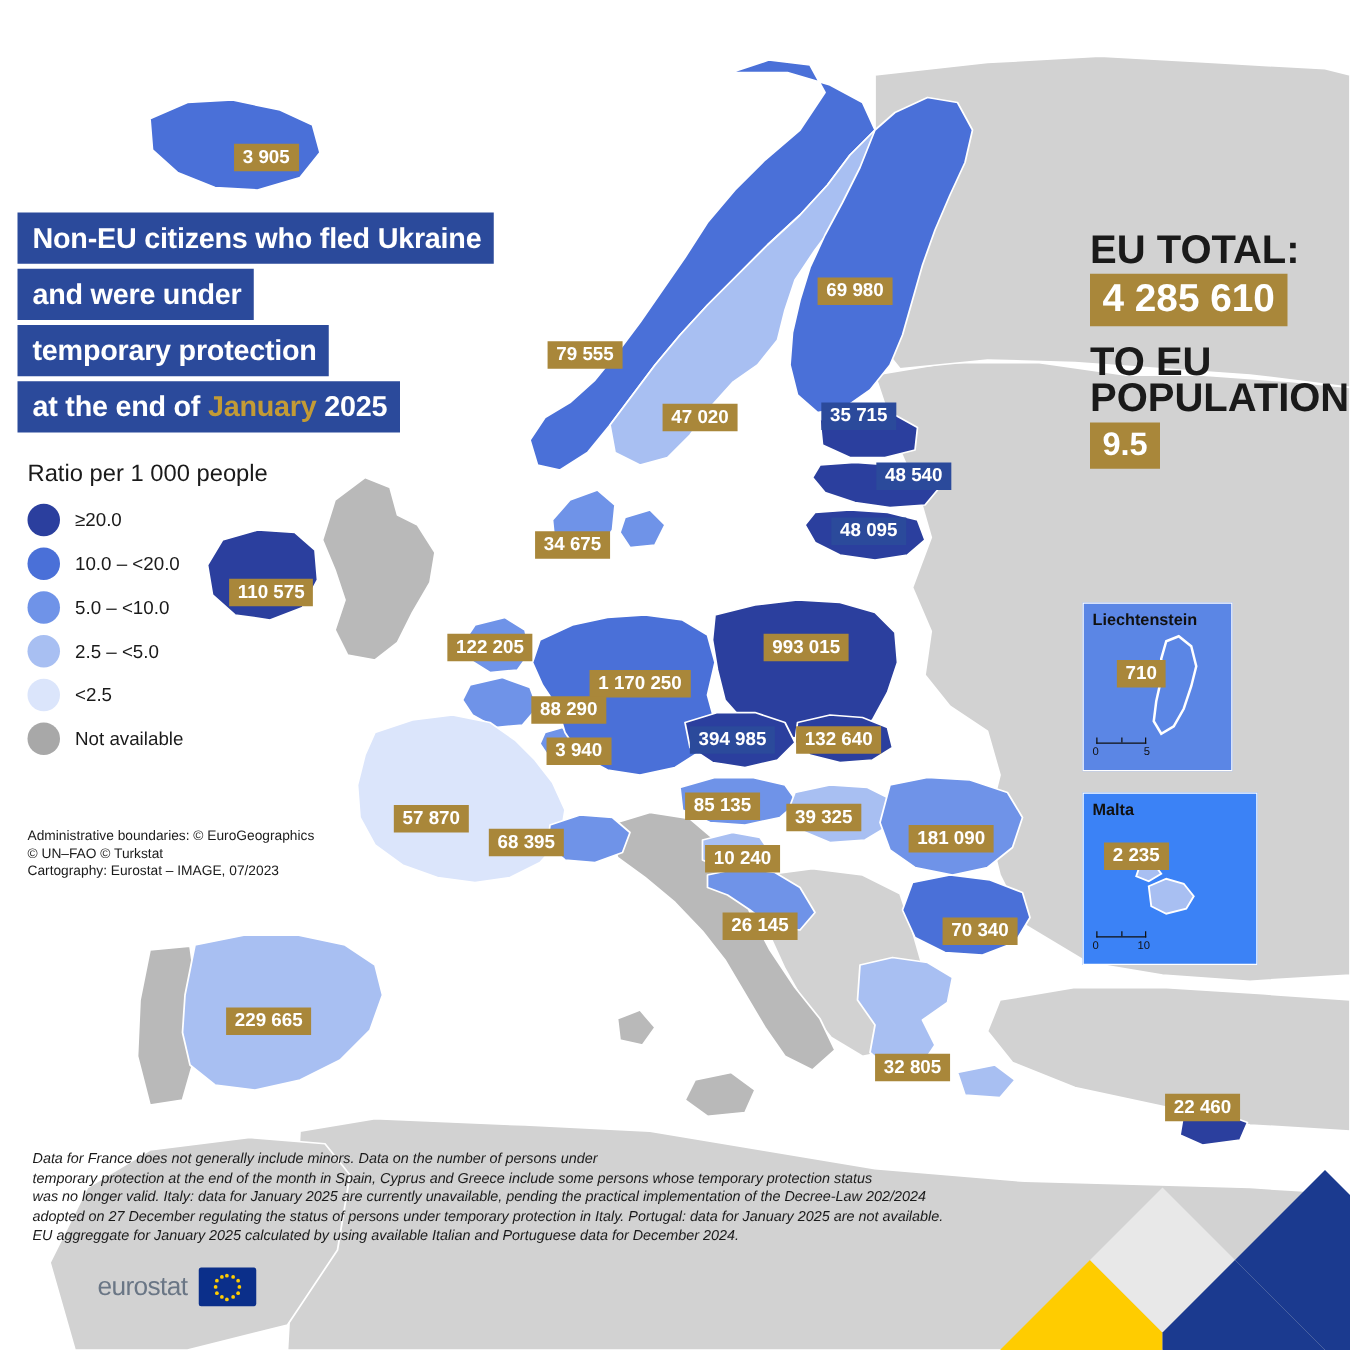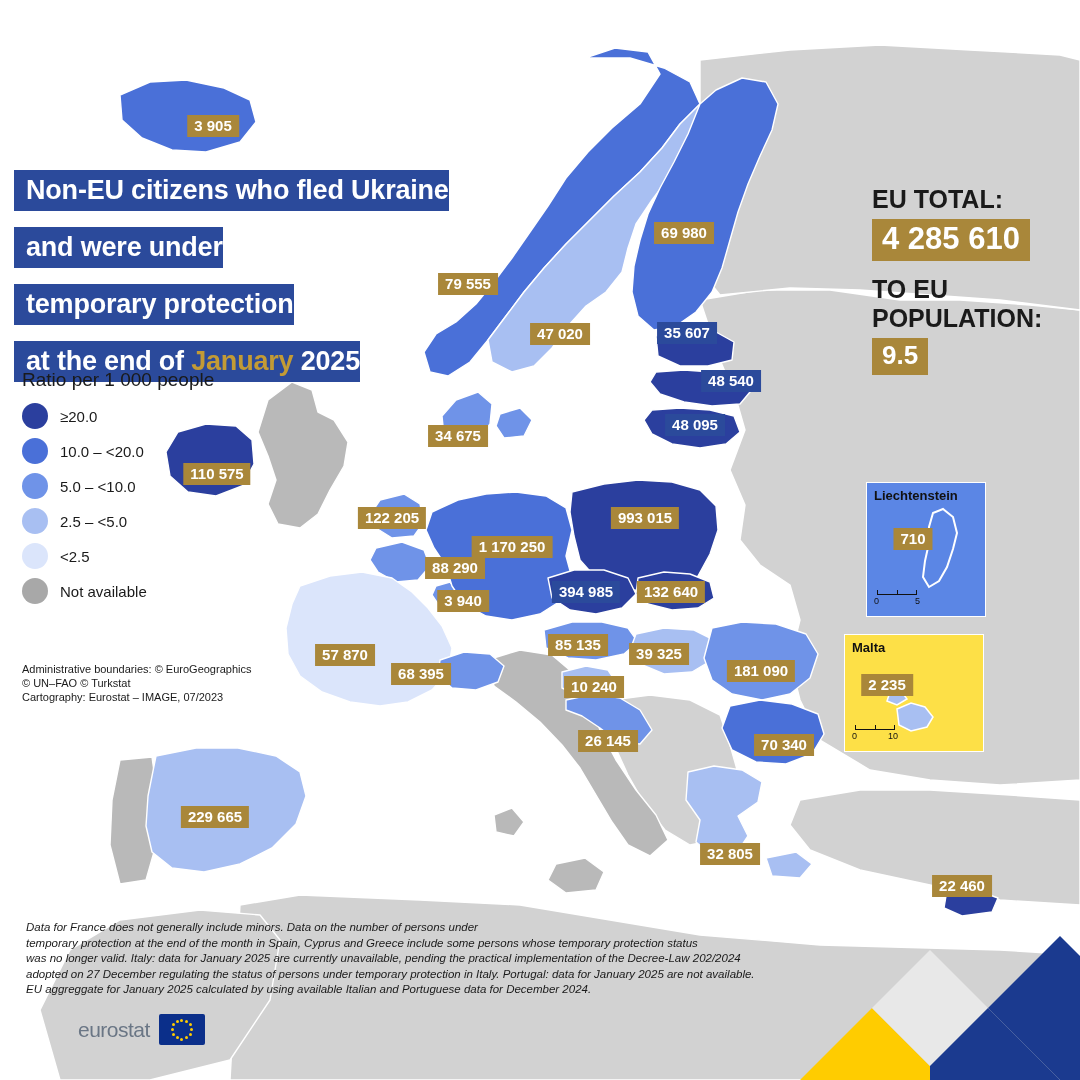--- a/index.html
+++ b/index.html
@@ -23,24 +23,24 @@
   
   .title-block {
     position: absolute; left: 14px; top: 170px; width: 470px;
     z-index: 40;
   }
   .title-line {
     display: inline-block;
     background: #2b4a9b;
     color: #ffffff;
     font-weight: bold;
-    font-size: 27px;
+    font-size: 23px;
     line-height: 34px;
-    padding: 3px 0 4px 12px;
-    margin-bottom: 16px;
+    padding: 3px 10px 4px 12px;
+    margin-bottom: 4px;
     letter-spacing: -0.2px;
     white-space: nowrap;
   }
   .title-line .hl { color: #c39b35; }
 
   
   .legend {
     position: absolute; left: 22px; top: 368px; width: 250px; z-index: 40;
   }
   .legend-title {
@@ -52,37 +52,37 @@
 
   
   .credits {
     position: absolute; left: 22px; top: 662px; width: 330px; z-index: 40;
     font-size: 11px; line-height: 14px; color: #1a1a1a;
   }
 
   
   .stats { position: absolute; left: 872px; top: 185px; width: 200px; z-index: 40; }
   .stat-head {
-    font-size: 25px; font-weight: bold; color: #1a1a1a; line-height: 29px;
+    font-size: 32px; font-weight: bold; color: #1a1a1a; line-height: 29px;
     letter-spacing: 0px;
   }
   .stat-val {
     display: inline-block; background: #a9873a; color: #ffffff;
     font-weight: bold; font-size: 31px; padding: 2px 10px 4px 10px;
     margin-top: 5px; margin-bottom: 14px;
   }
   .stat-val.small { font-size: 26px; }
 
   
   .inset {
     position: absolute; z-index: 35; background: #7a9fe8;
     border: 1px solid #ffffff;
   }
   #inset-liechtenstein { left: 866px; top: 482px; width: 120px; height: 135px; background: #5b86e5; }
-  #inset-malta { left: 844px; top: 634px; width: 140px; height: 118px; background: #fde047; }
+  #inset-malta { left: 866px; top: 634px; width: 140px; height: 138px; background: #3b82f6; }
   .inset-label {
     position: absolute; left: 7px; top: 5px; font-size: 13px; font-weight: bold;
     color: #111;
   }
   #inset-liechtenstein .inset-label { color: #111; }
   .scalebar { position: absolute; bottom: 10px; left: 10px; font-size: 9px; color: #111; }
   .scalebar .bar {
     position: relative; width: 40px; height: 5px; border: 1px solid #111;
     border-top: none; margin-bottom: 1px;
   }
@@ -311,21 +311,21 @@
         <span>10</span>
       </div>
     </div>
   </div>
 
   <div id="bubbles">
       <div class="bub" style="left: 213px; top: 126px;">3 905</div>
       <div class="bub" style="left: 684px; top: 233px;">69 980</div>
       <div class="bub" style="left: 468px; top: 284px;">79 555</div>
       <div class="bub" style="left: 560px; top: 334px;">47 020</div>
-      <div class="bub blue" style="left: 687px; top: 333px;">35 607</div>
+      <div class="bub blue" style="left: 687px; top: 333px;">35 715</div>
       <div class="bub blue" style="left: 731px; top: 381px;">48 540</div>
       <div class="bub blue" style="left: 695px; top: 425px;">48 095</div>
       <div class="bub" style="left: 458px; top: 436px;">34 675</div>
       <div class="bub" style="left: 217px; top: 474px;">110 575</div>
       <div class="bub" style="left: 392px; top: 518px;">122 205</div>
       <div class="bub" style="left: 645px; top: 518px;">993 015</div>
       <div class="bub" style="left: 512px; top: 547px;">1 170 250</div>
       <div class="bub" style="left: 418px; top: 568px; margin-left: 37px;">88 290</div>
       <div class="bub blue" style="left: 586px; top: 592px;">394 985</div>
       <div class="bub" style="left: 671px; top: 592px;">132 640</div>

